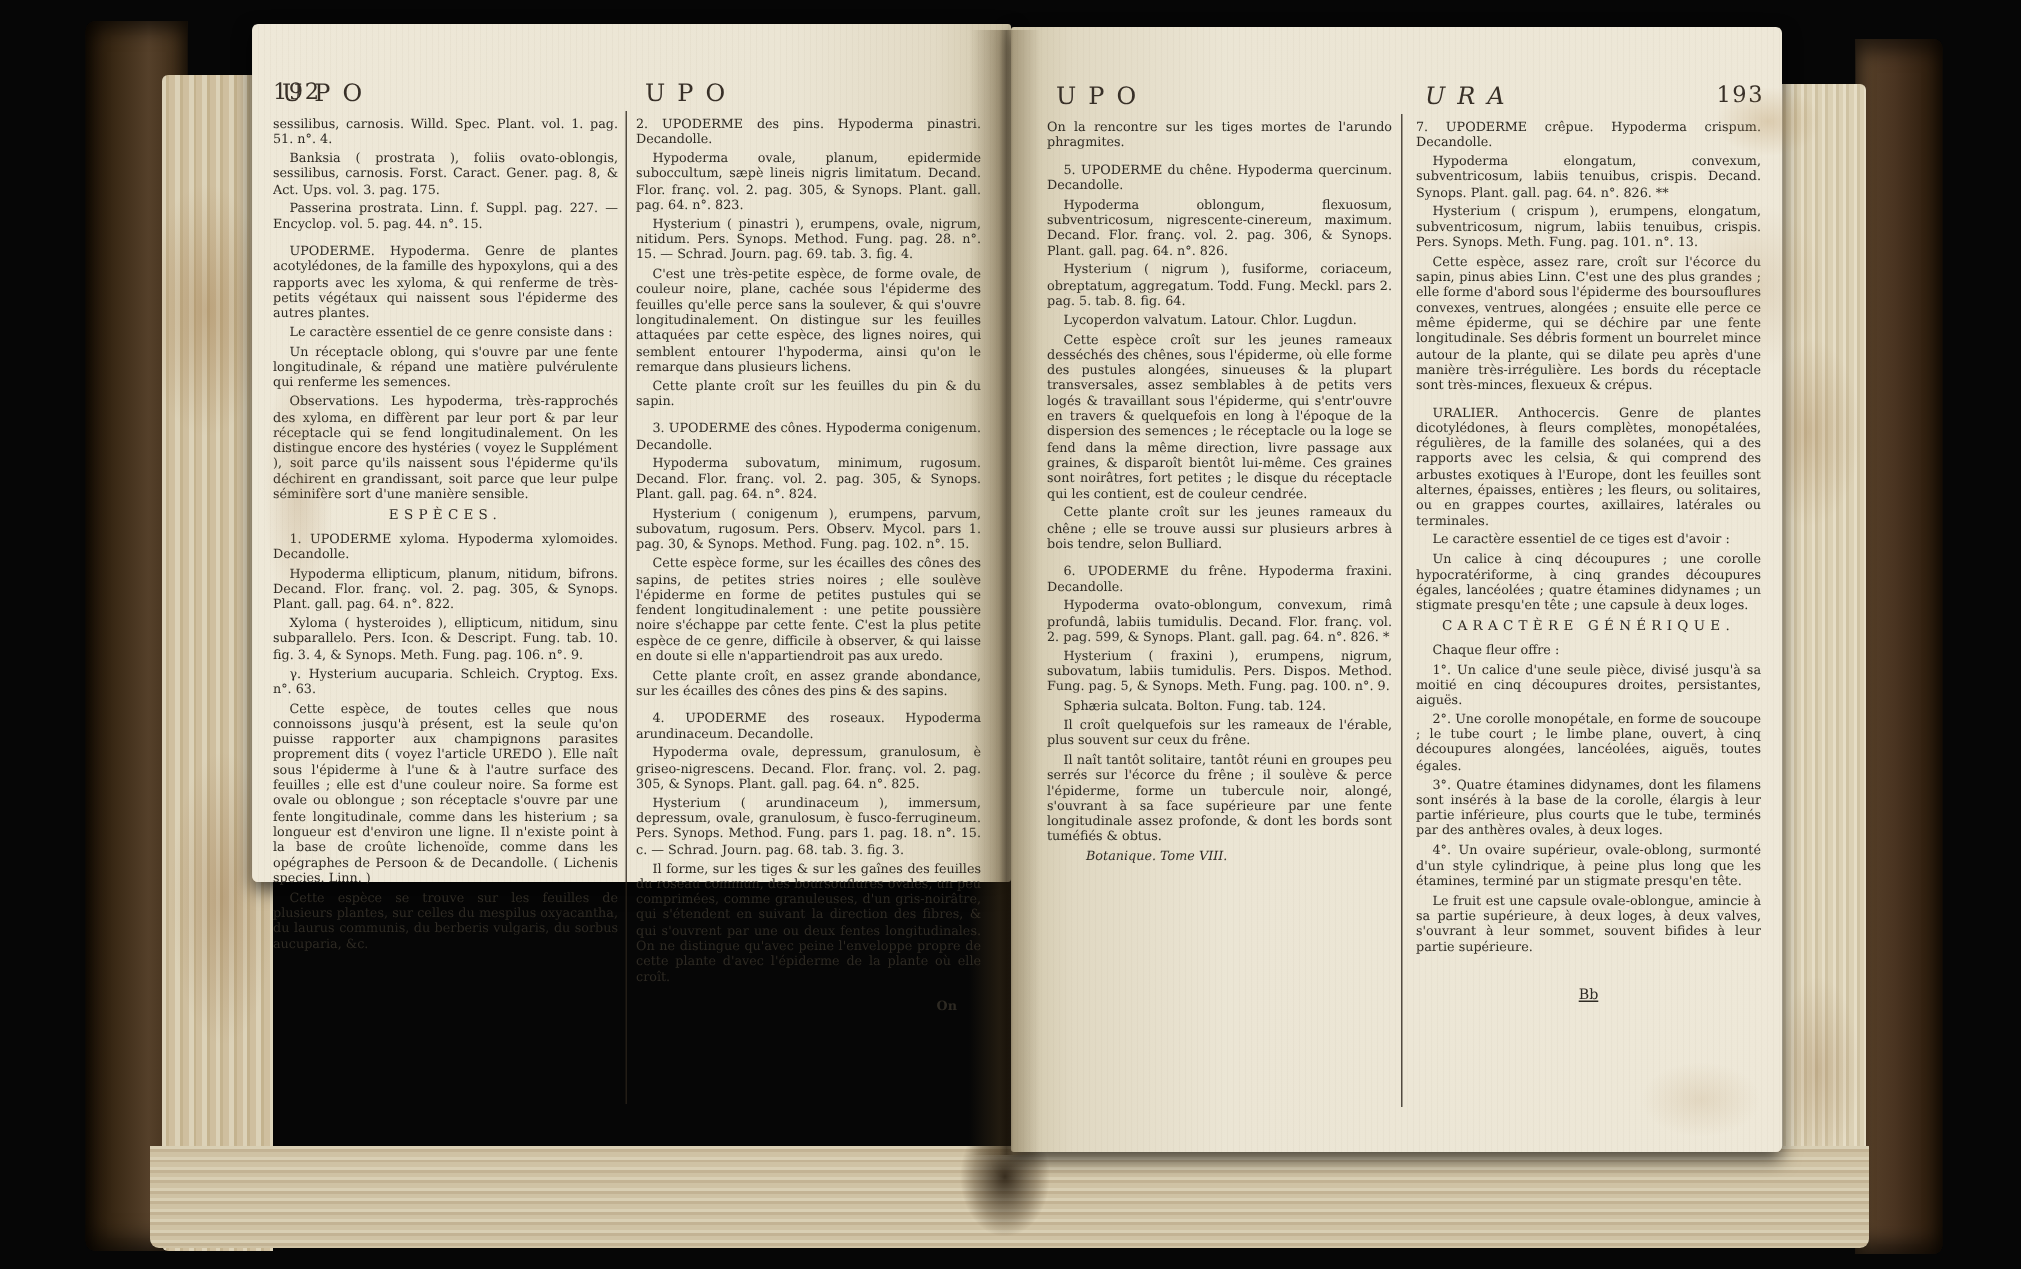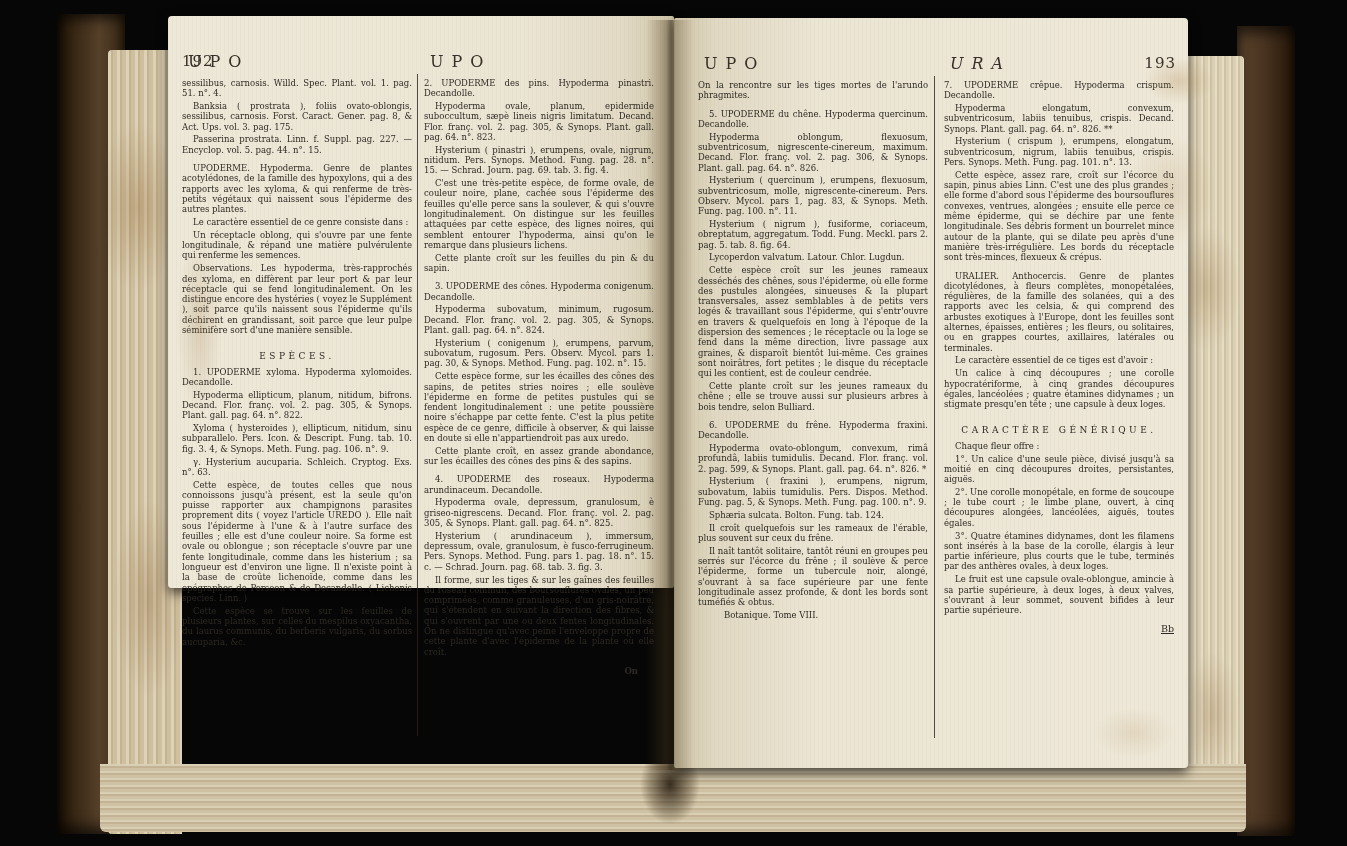--- a/index.html
+++ b/index.html
@@ -85,25 +85,25 @@
          color:#2e2a23; font-size:8.5px; line-height:10.3px; text-align:justify; }
   .page.left .colA { left:14px; }
   .page.left .colB { left:256px; }
   .page.right .colA { left:24px; }
   .page.right .colB { left:270px; }
 
   .blk { margin:0 0 2.5px; text-indent:11px; }
   .blk.cite { }
   .blk.noindent { text-indent:0; }
   .blk.gap { margin-top:8px; }
-  .blk.heading { text-align:center; text-indent:0; letter-spacing:3.5px; margin:16px 0 5px;
+  .blk.heading { text-align:center; text-indent:0; letter-spacing:3.5px; margin:4px 0 5px;
                  font-size:9px; font-style:normal; }
   .blk.catchword { text-align:right; text-indent:0; margin-top:9px; padding-right:16px;font-weight:bold; }
-  .blk.colophon { text-indent:26px; text-align:left; }
-  .blk.signature { text-align:right; text-indent:0; margin-top:9px; font-size:9.5px;text-decoration:underline; }
+  .blk.colophon { font-style:italic; text-indent:26px; text-align:left; }
+  .blk.signature { text-align:center; text-indent:0; margin-top:22px; font-size:9.5px;text-decoration:underline; }
 </style>
 </head>
 <body>
 
 <div class="stage">
 
   <div class="cover left"></div>
   <div class="cover right"></div>
   <div class="fore-edge left"></div>
   <div class="fore-edge right"></div>
@@ -153,21 +153,20 @@
 
   <div class="page right">
     <div class="running-head head-title c1">UPO</div>
     <div class="running-head head-title c2">URA</div>
     <div class="running-head page-num num">193</div>
     <div class="col-rule"></div>
     <div class="col colA">
         <div class="blk para noindent">On la rencontre sur les tiges mortes de l'arundo phragmites.</div>
         <div class="blk para gap">5. UPODERME du chêne. Hypoderma quercinum. Decandolle.</div>
         <div class="blk cite">Hypoderma oblongum, flexuosum, subventricosum, nigrescente-cinereum, maximum. Decand. Flor. franç. vol. 2. pag. 306, &amp; Synops. Plant. gall. pag. 64. n°. 826.</div>
-        <div class="blk cite">Hysterium ( quercinum ), erumpens, flexuosum, subventricosum, molle, nigrescente-cinereum. Pers. Observ. Mycol. pars 1, pag. 83, &amp; Synops. Meth. Fung. pag. 100. n°. 11.</div>
         <div class="blk cite">Hysterium ( nigrum ), fusiforme, coriaceum, obreptatum, aggregatum. Todd. Fung. Meckl. pars 2. pag. 5. tab. 8. fig. 64.</div>
         <div class="blk cite">Lycoperdon valvatum. Latour. Chlor. Lugdun.</div>
         <div class="blk para">Cette espèce croît sur les jeunes rameaux desséchés des chênes, sous l'épiderme, où elle forme des pustules alongées, sinueuses &amp; la plupart transversales, assez semblables à de petits vers logés &amp; travaillant sous l'épiderme, qui s'entr'ouvre en travers &amp; quelquefois en long à l'époque de la dispersion des semences ; le réceptacle ou la loge se fend dans la même direction, livre passage aux graines, &amp; disparoît bientôt lui-même. Ces graines sont noirâtres, fort petites ; le disque du réceptacle qui les contient, est de couleur cendrée.</div>
         <div class="blk para">Cette plante croît sur les jeunes rameaux du chêne ; elle se trouve aussi sur plusieurs arbres à bois tendre, selon Bulliard.</div>
         <div class="blk para gap">6. UPODERME du frêne. Hypoderma fraxini. Decandolle.</div>
         <div class="blk cite">Hypoderma ovato-oblongum, convexum, rimâ profundâ, labiis tumidulis. Decand. Flor. franç. vol. 2. pag. 599, &amp; Synops. Plant. gall. pag. 64. n°. 826. *</div>
         <div class="blk cite">Hysterium ( fraxini ), erumpens, nigrum, subovatum, labiis tumidulis. Pers. Dispos. Method. Fung. pag. 5, &amp; Synops. Meth. Fung. pag. 100. n°. 9.</div>
         <div class="blk cite">Sphæria sulcata. Bolton. Fung. tab. 124.</div>
         <div class="blk para">Il croît quelquefois sur les rameaux de l'érable, plus souvent sur ceux du frêne.</div>
         <div class="blk para">Il naît tantôt solitaire, tantôt réuni en groupes peu serrés sur l'écorce du frêne ; il soulève &amp; perce l'épiderme, forme un tubercule noir, alongé, s'ouvrant à sa face supérieure par une fente longitudinale assez profonde, &amp; dont les bords sont tuméfiés &amp; obtus.</div>
@@ -179,20 +178,21 @@
         <div class="blk cite">Hysterium ( crispum ), erumpens, elongatum, subventricosum, nigrum, labiis tenuibus, crispis. Pers. Synops. Meth. Fung. pag. 101. n°. 13.</div>
         <div class="blk para">Cette espèce, assez rare, croît sur l'écorce du sapin, pinus abies Linn. C'est une des plus grandes ; elle forme d'abord sous l'épiderme des boursouflures convexes, ventrues, alongées ; ensuite elle perce ce même épiderme, qui se déchire par une fente longitudinale. Ses débris forment un bourrelet mince autour de la plante, qui se dilate peu après d'une manière très-irrégulière. Les bords du réceptacle sont très-minces, flexueux &amp; crépus.</div>
         <div class="blk para gap">URALIER. Anthocercis. Genre de plantes dicotylédones, à fleurs complètes, monopétalées, régulières, de la famille des solanées, qui a des rapports avec les celsia, &amp; qui comprend des arbustes exotiques à l'Europe, dont les feuilles sont alternes, épaisses, entières ; les fleurs, ou solitaires, ou en grappes courtes, axillaires, latérales ou terminales.</div>
         <div class="blk para">Le caractère essentiel de ce tiges est d'avoir :</div>
         <div class="blk cite">Un calice à cinq découpures ; une corolle hypocratériforme, à cinq grandes découpures égales, lancéolées ; quatre étamines didynames ; un stigmate presqu'en tête ; une capsule à deux loges.</div>
         <div class="blk heading">CARACTÈRE GÉNÉRIQUE.</div>
         <div class="blk para">Chaque fleur offre :</div>
         <div class="blk para">1°. Un calice d'une seule pièce, divisé jusqu'à sa moitié en cinq découpures droites, persistantes, aiguës.</div>
         <div class="blk para">2°. Une corolle monopétale, en forme de soucoupe ; le tube court ; le limbe plane, ouvert, à cinq découpures alongées, lancéolées, aiguës, toutes égales.</div>
         <div class="blk para">3°. Quatre étamines didynames, dont les filamens sont insérés à la base de la corolle, élargis à leur partie inférieure, plus courts que le tube, terminés par des anthères ovales, à deux loges.</div>
+        <div class="blk para">4°. Un ovaire supérieur, ovale-oblong, surmonté d'un style cylindrique, à peine plus long que les étamines, terminé par un stigmate presqu'en tête.</div>
         <div class="blk para">Le fruit est une capsule ovale-oblongue, amincie à sa partie supérieure, à deux loges, à deux valves, s'ouvrant à leur sommet, souvent bifides à leur partie supérieure.</div>
         <div class="blk signature">Bb</div>
       </div>
     <div class="stain s1"></div>
     <div class="stain s2"></div>
     <div class="stain s4"></div>
   </div>
 
   <div class="gutter"></div>
 

